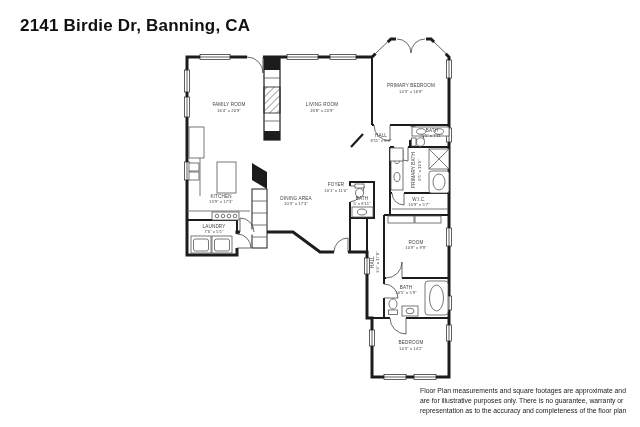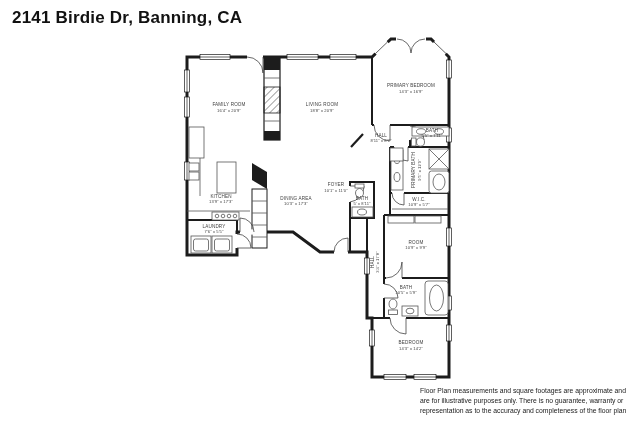--- a/index.html
+++ b/index.html
@@ -1,21 +1,21 @@
 <!DOCTYPE html>
 <html><head>
 <meta charset="utf-8">
 <style>
   html,body{margin:0;padding:0;}
   body{
     width:640px;height:427px;position:relative;background:#ffffff;
     font-family:"Liberation Sans", sans-serif;overflow:hidden;
   }
   .page-title{
-    position:absolute;left:12px;top:8px;margin:0;
+    position:absolute;left:12px;top:8px;margin:8px;
     font-size:17px;font-weight:bold;color:#111;letter-spacing:.2px;
   }
   .disclaimer{
     position:absolute;left:420px;top:386px;width:216px;
     font-size:6.8px;line-height:1.5;color:#1a1a1a;
   }
   svg.plan{position:absolute;left:0;top:0;}
   svg text{font-family:"Liberation Sans", sans-serif;fill:#3f3f3f;text-anchor:middle;}
   svg .room-name{font-size:4.6px;letter-spacing:.15px;}
   svg .room-dims{font-size:4.1px;letter-spacing:.1px;}

